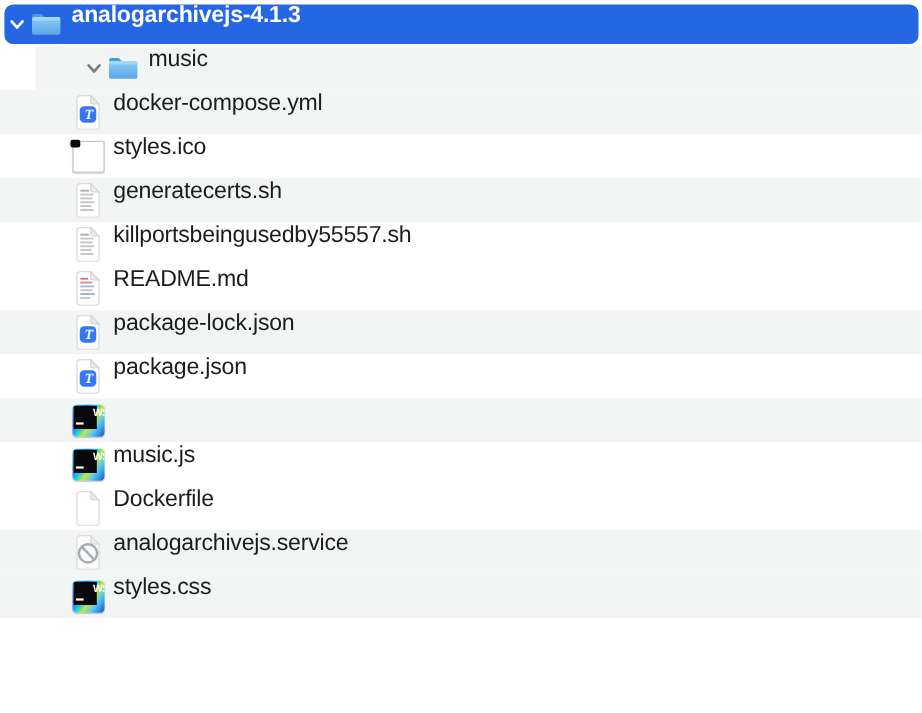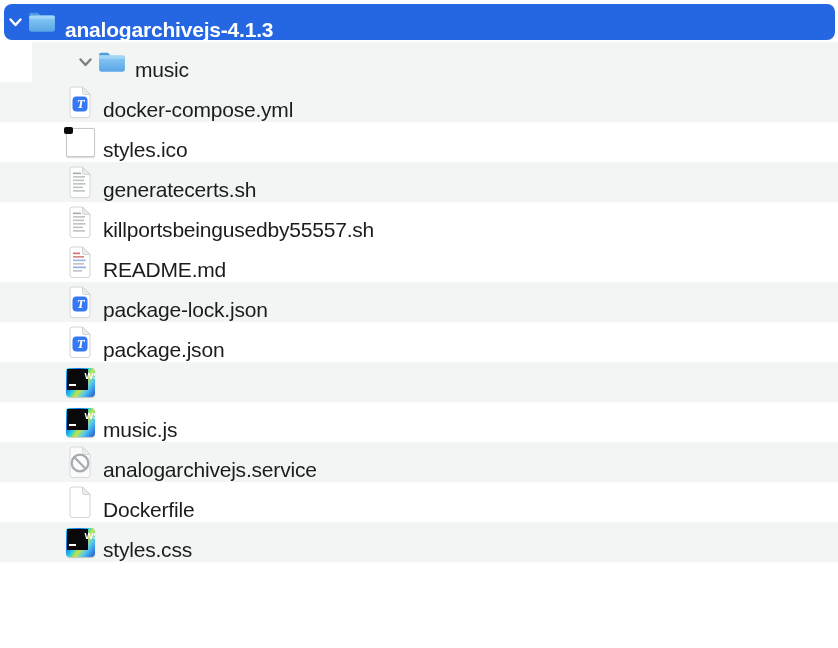--- a/index.html
+++ b/index.html
@@ -3,21 +3,21 @@
 <meta charset="utf-8">
 <style>
   html,body{margin:0;padding:0;background:#ffffff;}
   body{
     width:838px;height:648px;overflow:hidden;
     font-family:"Liberation Sans","DejaVu Sans",sans-serif;
     -webkit-font-smoothing:antialiased;
   }
   .list{padding-top:2px;width:838px;}
   .row{
-    position:relative;height:40px;display:flex;align-items:flex-end;
+    position:relative;height:40px;display:flex;align-items:flex-start;
     font-size:21px;letter-spacing:-0.2px;color:#1a1c1e;white-space:nowrap;
   }
   .row.stripe{background:#f3f5f4;}
   .row.selected{color:#ffffff;font-weight:600;}
   .row.selected::before{
     content:"";position:absolute;left:4px;right:3px;top:2px;bottom:2px;
     background:#2566e3;border-radius:8px;z-index:0;
   }
   .row > *{position:relative;z-index:1;}
   .pad0{padding-left:4px;}
@@ -207,40 +207,40 @@
     <span class="iconbox">
       <span class="ws">
           <span class="ws-box"></span>
           <span class="ws-label">WS</span>
           <span class="ws-underscore"></span>
         </span>
     </span>
     <span class="label">music.js</span>
   </div>
 
+  <div class="row pad1f">
+    <span class="iconbox">
+      <svg width="26" height="32" viewBox="0 0 26 32">
+        <path d="M5.5 1h10L23 8.5V29a2.5 2.5 0 0 1-2.5 2.5h-15A2.5 2.5 0 0 1 3 29V3.5A2.5 2.5 0 0 1 5.5 1Z" fill="#ffffff" stroke="#d2d4d7"></path>
+        <path d="M15.5 1 23 8.5h-5.5a2 2 0 0 1-2-2Z" fill="#e9ebed" stroke="#d2d4d7"></path>
+      </svg>
+    </span>
+    <span class="label">Dockerfile</span>
+  </div>
+
   <div class="row stripe pad1f">
     <span class="iconbox">
       <svg width="26" height="32" viewBox="0 0 26 32">
         <path d="M5.5 1h10L23 8.5V29a2.5 2.5 0 0 1-2.5 2.5h-15A2.5 2.5 0 0 1 3 29V3.5A2.5 2.5 0 0 1 5.5 1Z" fill="#fbfbfc" stroke="#d6d8da"></path>
         <path d="M15.5 1 23 8.5h-5.5a2 2 0 0 1-2-2Z" fill="#ebedef" stroke="#d6d8da"></path>
         <circle cx="13" cy="17" r="8.3" fill="none" stroke="#a7abb0" stroke-width="2.2"></circle>
         <line x1="7.4" y1="11.2" x2="18.6" y2="22.8" stroke="#a7abb0" stroke-width="2.2"></line>
       </svg>
     </span>
     <span class="label">analogarchivejs.service</span>
-  </div>
-
-  <div class="row pad1f">
-    <span class="iconbox">
-      <svg width="26" height="32" viewBox="0 0 26 32">
-        <path d="M5.5 1h10L23 8.5V29a2.5 2.5 0 0 1-2.5 2.5h-15A2.5 2.5 0 0 1 3 29V3.5A2.5 2.5 0 0 1 5.5 1Z" fill="#ffffff" stroke="#d2d4d7"></path>
-        <path d="M15.5 1 23 8.5h-5.5a2 2 0 0 1-2-2Z" fill="#e9ebed" stroke="#d2d4d7"></path>
-      </svg>
-    </span>
-    <span class="label">Dockerfile</span>
   </div>
 
   <div class="row stripe pad1f">
     <span class="iconbox">
       <span class="ws">
           <span class="ws-box"></span>
           <span class="ws-label">WS</span>
           <span class="ws-underscore"></span>
         </span>
     </span>

